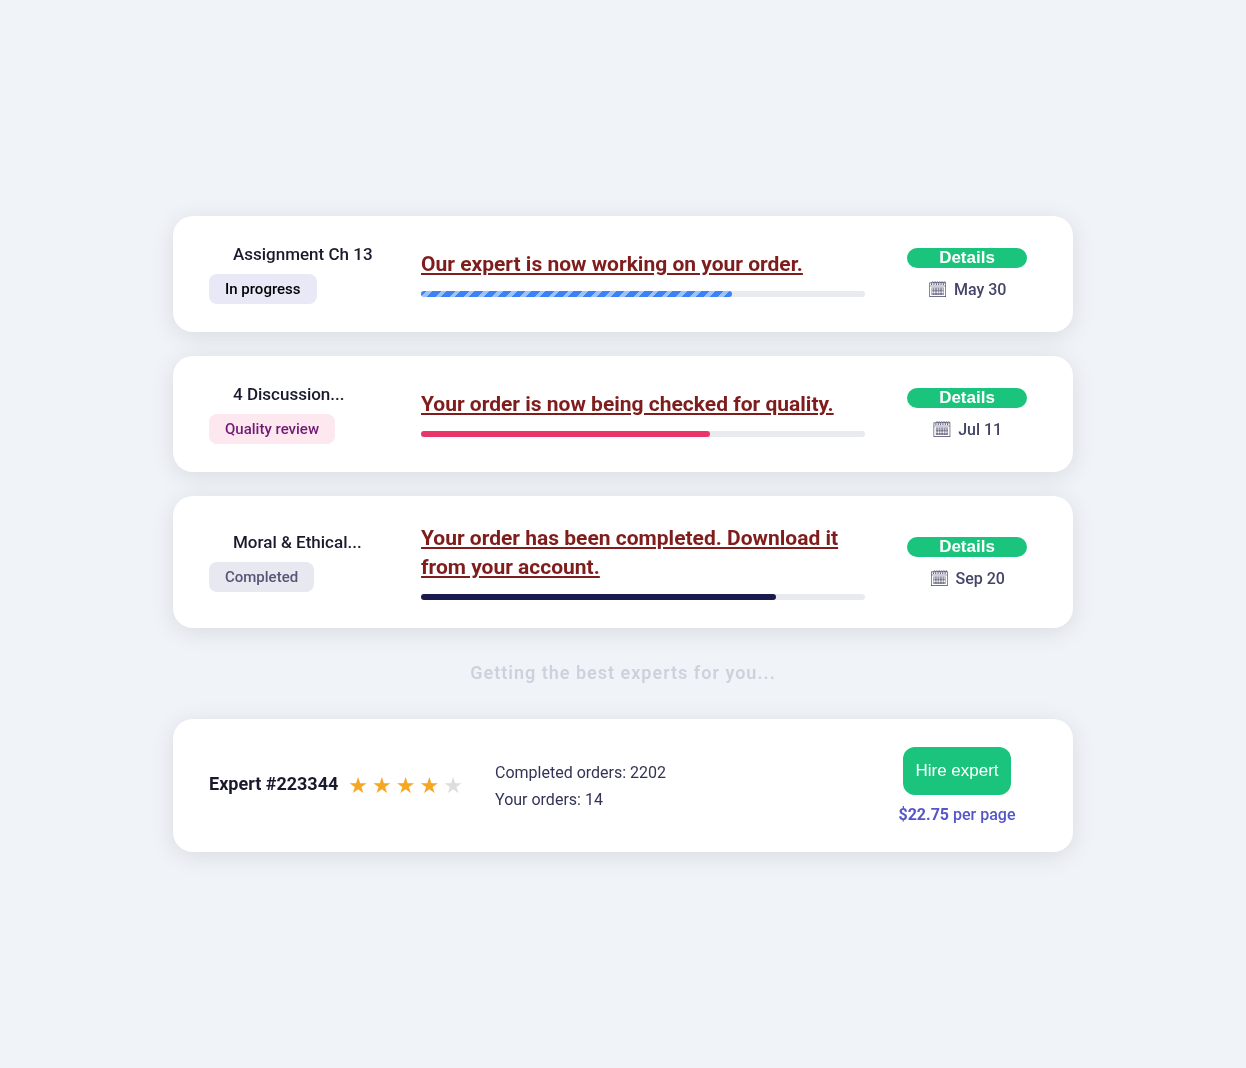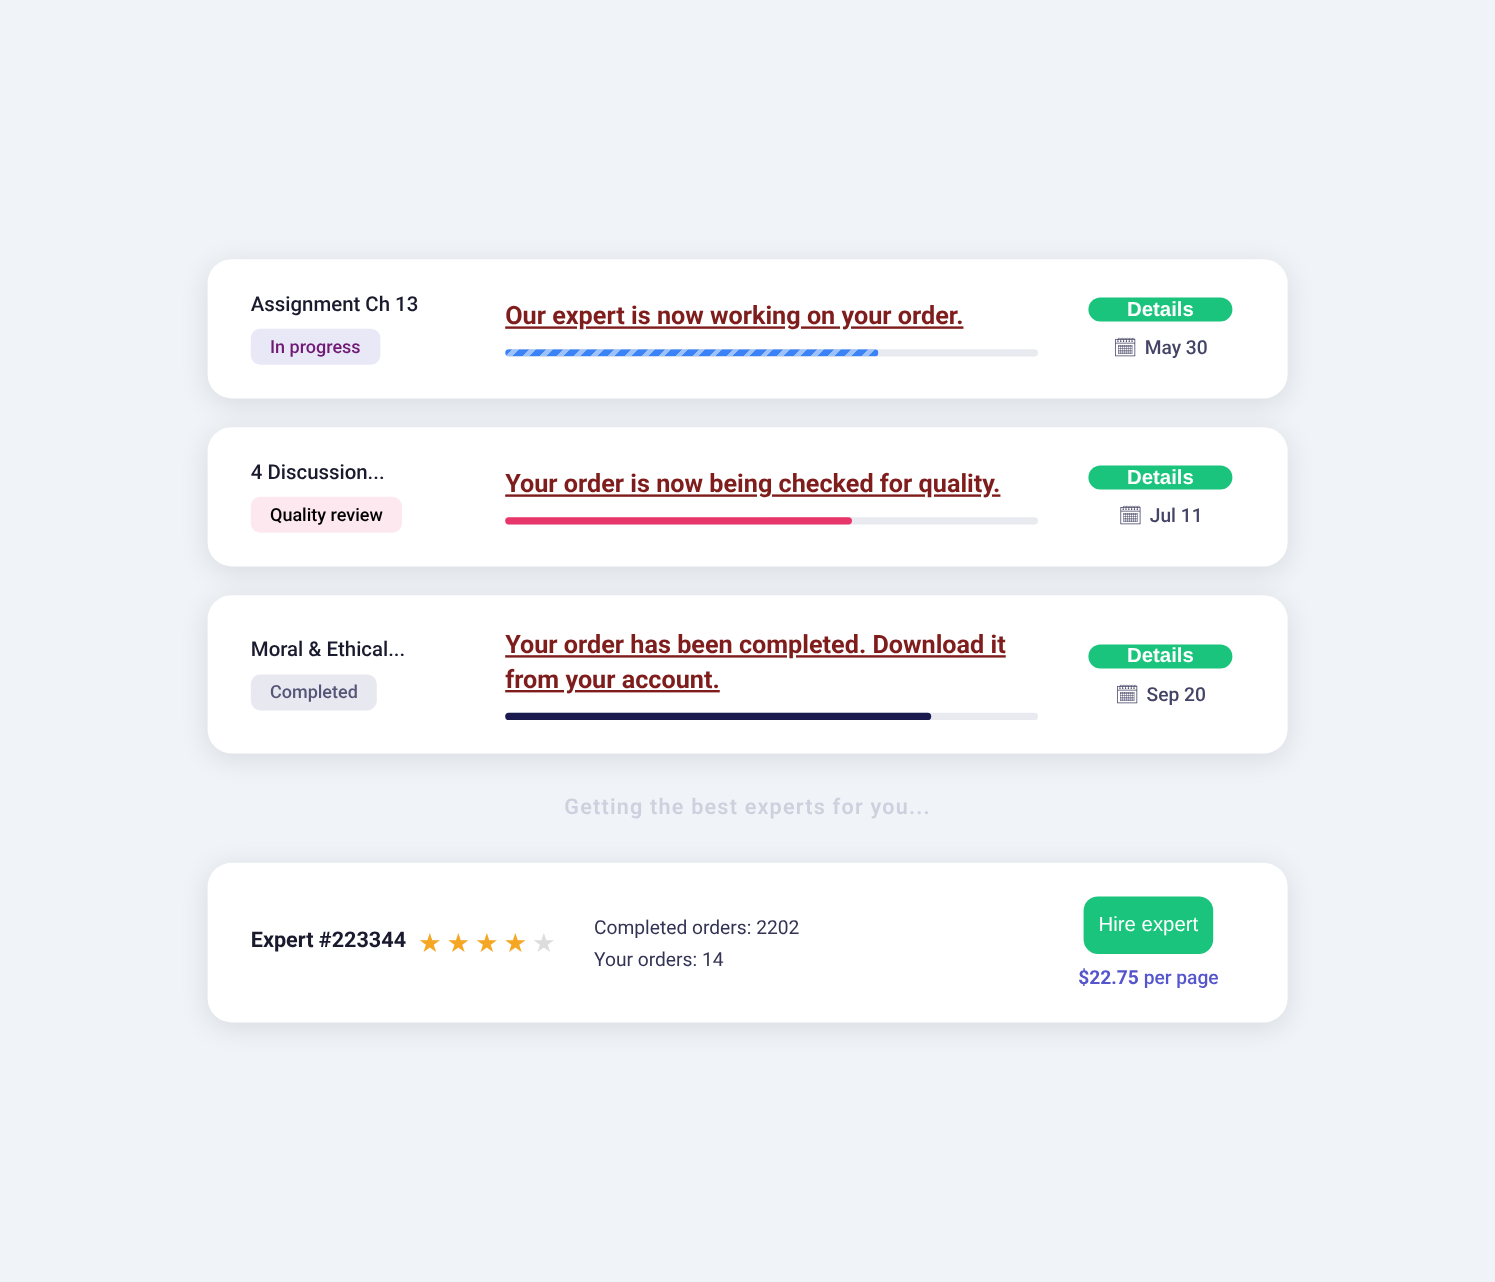--- a/index.html
+++ b/index.html
@@ -36,39 +36,40 @@
       min-width: 180px;
       display: flex;
       flex-direction: column;
       gap: 10px;
     }
 
     .card-title {
       font-size: 17px;
       font-weight: 500;
       color: #1a1a2e;
+      margin-left: 24px;
     }
 
     .badge {
       display: inline-block;
       padding: 6px 16px;
       border-radius: 8px;
       font-size: 15px;
       font-weight: 500;
       width: fit-content;
     }
 
     .badge-inprogress {
       background: #e8e8f7;
-      color: #701a75;
+      color: #000000;
     }
 
     .badge-quality {
       background: #fde8ef;
-      color: #000000;
+      color: #701a75;
     }
 
     .badge-completed {
       background: #e8e8f0;
       color: #555577;
     }
 
     .card-middle {
       flex: 1;
       display: flex;

